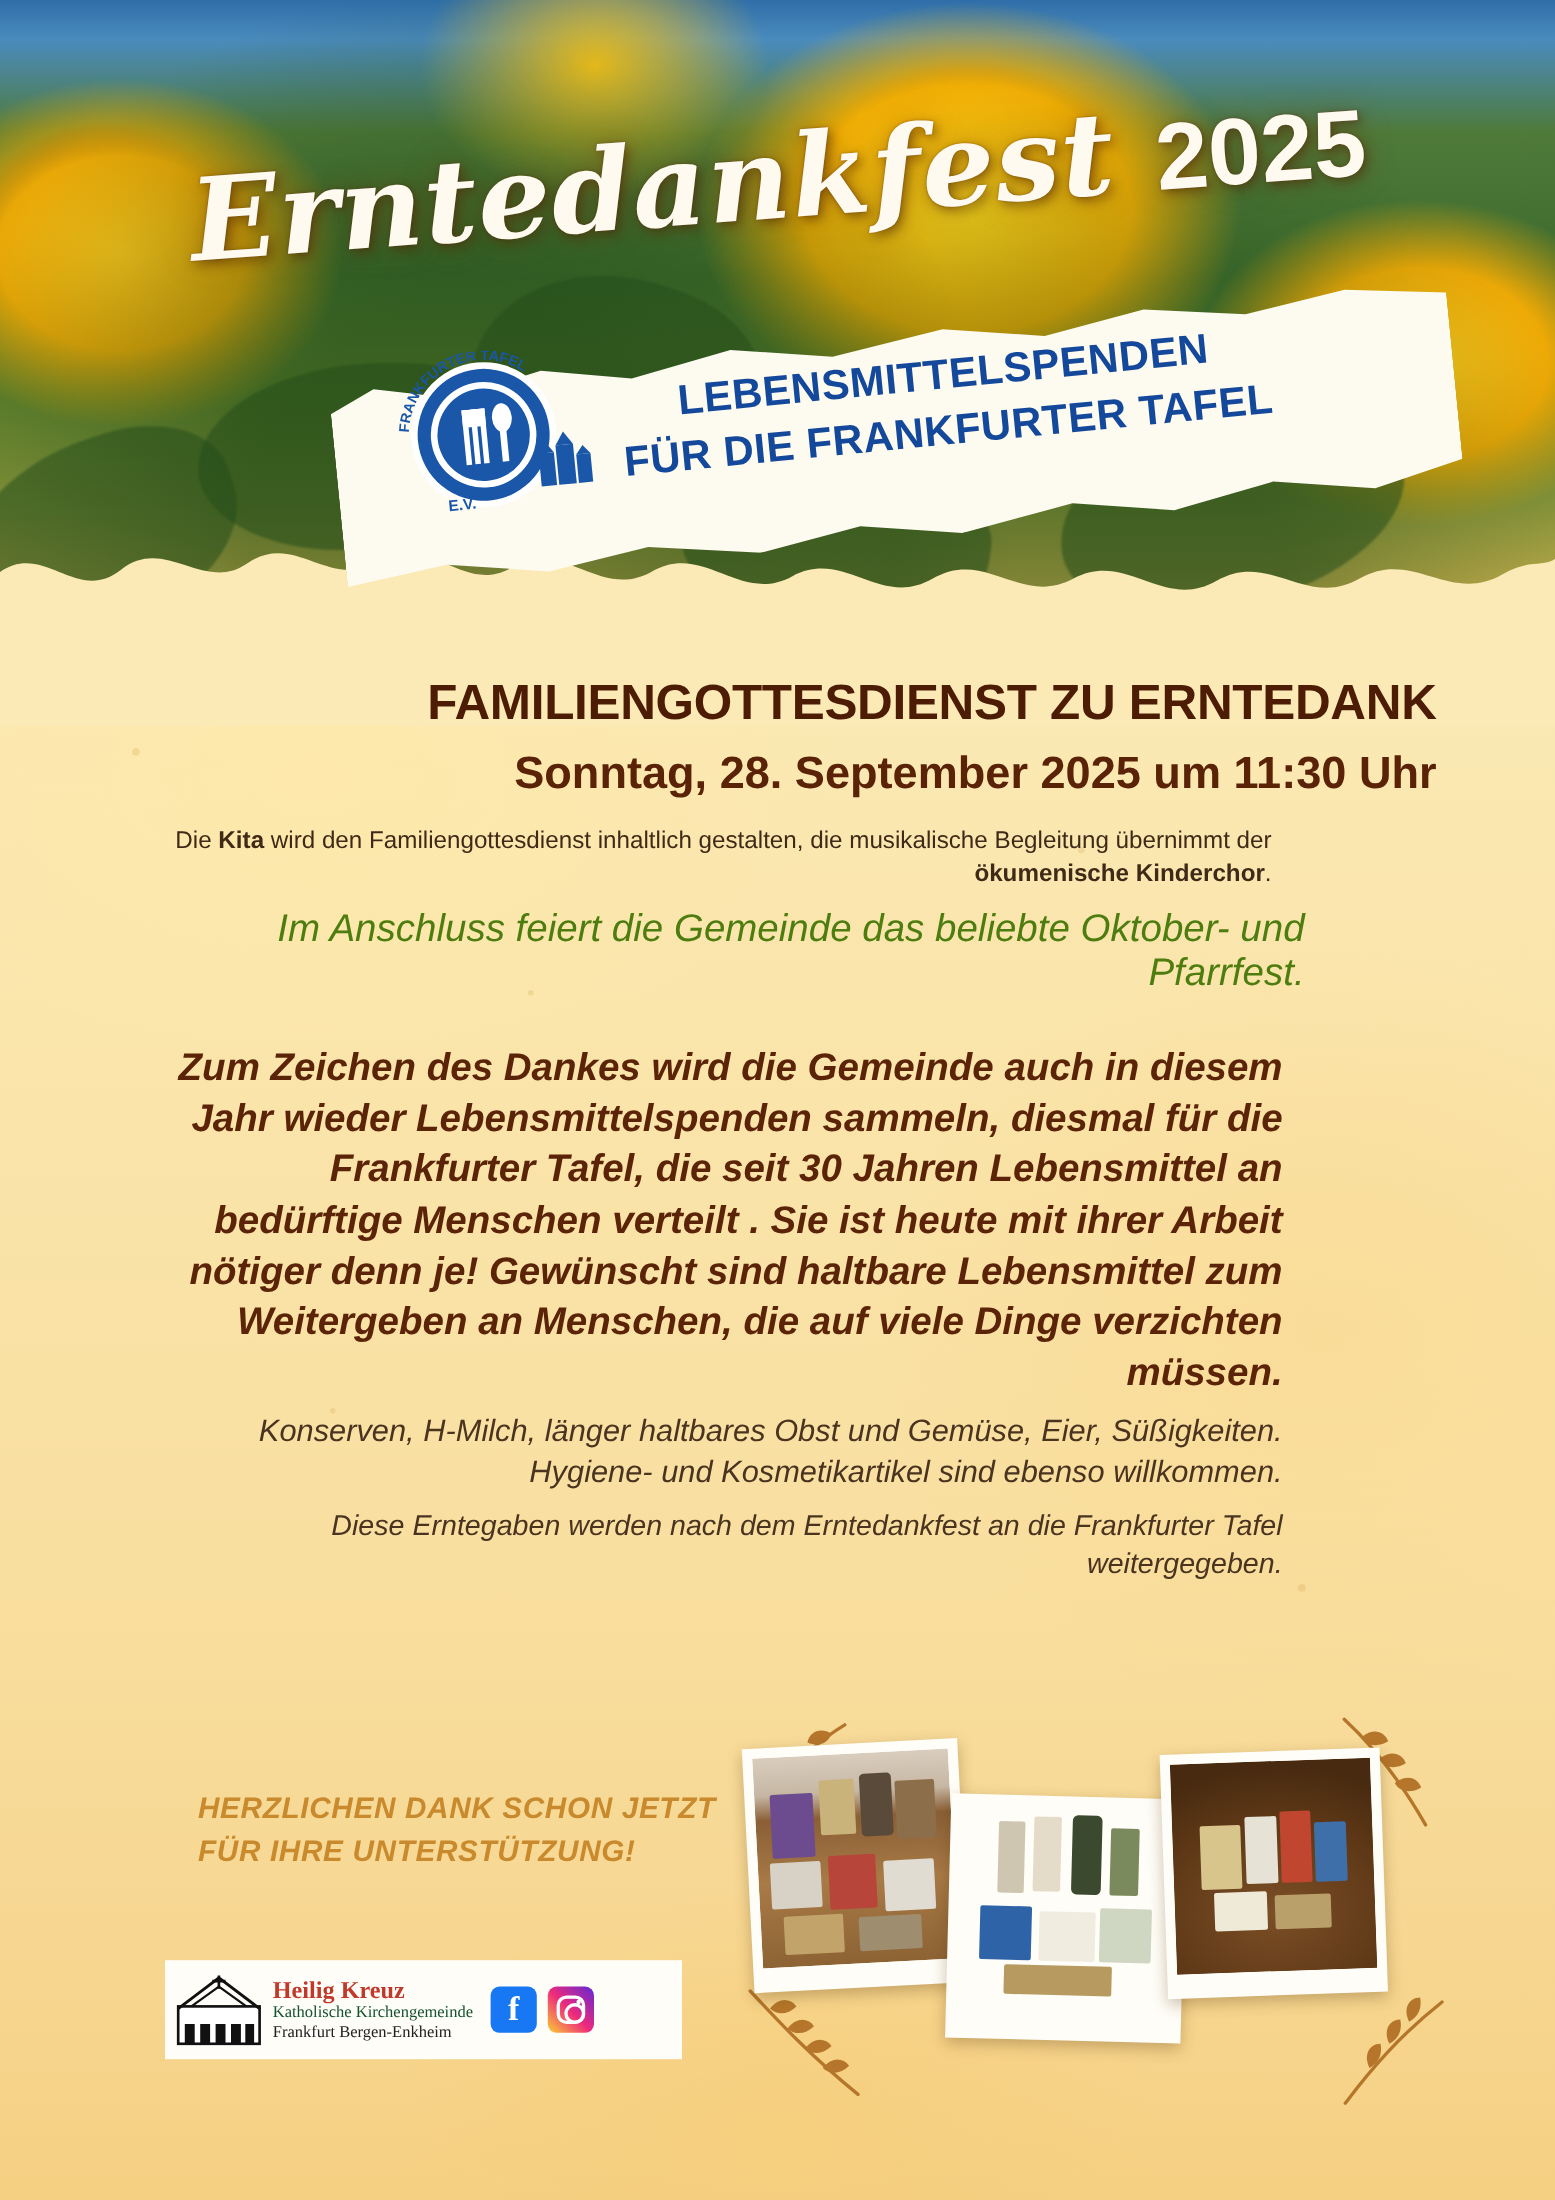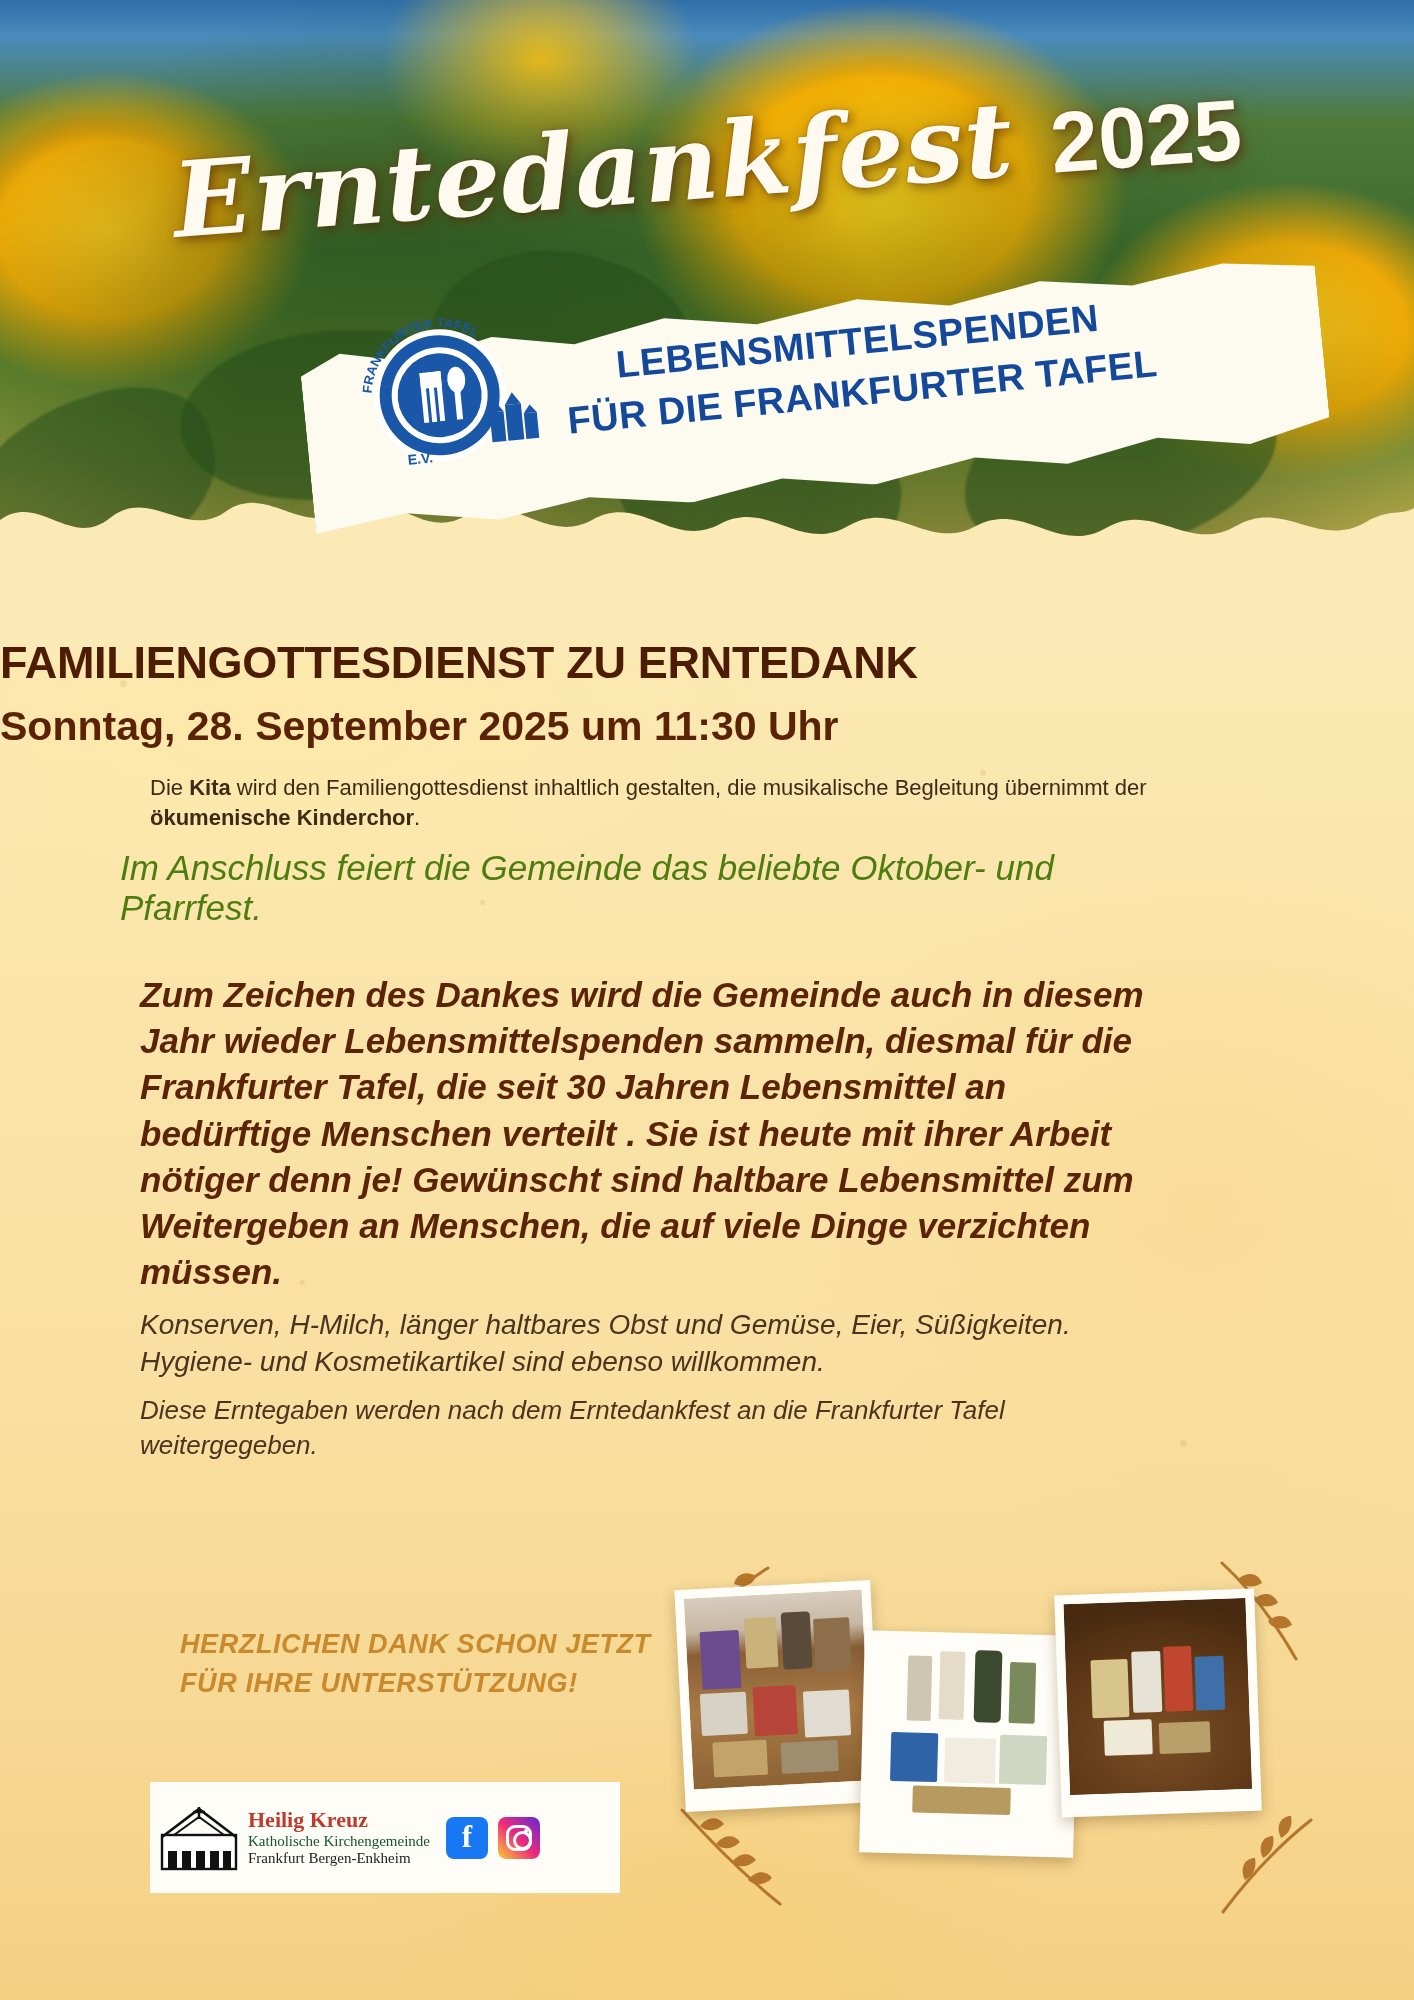--- a/index.html
+++ b/index.html
@@ -133,23 +133,22 @@
     z-index: 9;
     transform: rotate(-5.6deg);
   }
 
   
   .content {
     position: absolute;
     left: 0; top: 612px;
     width: 1306px;
     z-index: 5;
-    text-align: left;
+    text-align: right;
     color: #4a1d08;
-    margin-top: 24px;
   }
   .h-main {
     font-size: 45px;
     font-weight: bold;
     color: #4d1c05;
     letter-spacing: -0.3px;
     line-height: 1.18;
   }
   .h-sub {
     font-size: 41px;
@@ -258,21 +257,21 @@
     background:
       radial-gradient(ellipse 95% 70% at 50% 72%, #7b4f26 0%, #5d3716 65%, #472a10 100%),
       linear-gradient(180deg, #cfc6b6 0%, #9d8b78 18%, #7c4f26 34%, #6b4420 100%);
   }
   .goods { position: absolute; border-radius: 2px; }
 
   
   .logobar {
     position: absolute;
     left: 150px; top: 1782px;
-    width: 470px; height: 111px;
+    width: 470px; height: 90px;
     background: #fffdf8;
     z-index: 7;
     display: flex;
     align-items: center;
     gap: 10px;
     padding: 6px 10px;
   }
   .church-mark { width: 78px; height: 66px; flex: 0 0 auto; }
   .church-txt { line-height: 1.18; }
   .church-txt .n1 { font-size: 22px; font-weight: bold; color: #c0392b; font-family: "Liberation Serif", serif; }

